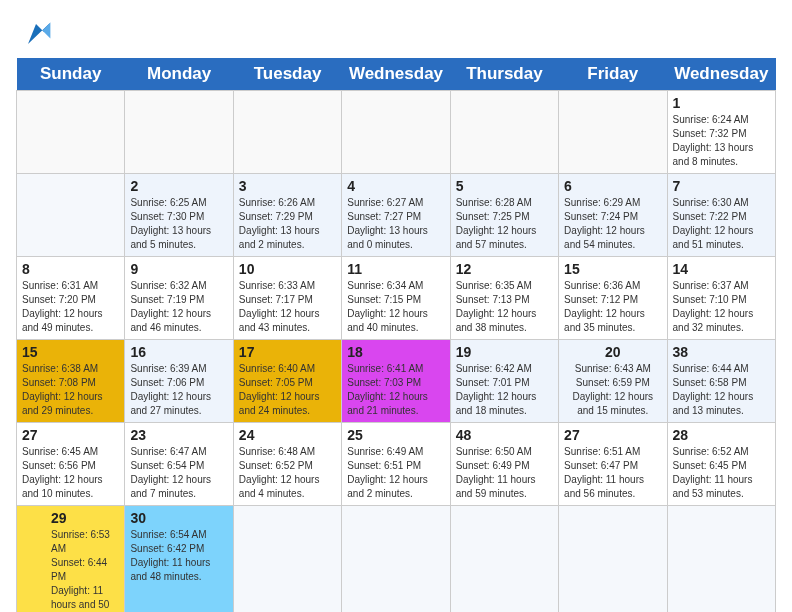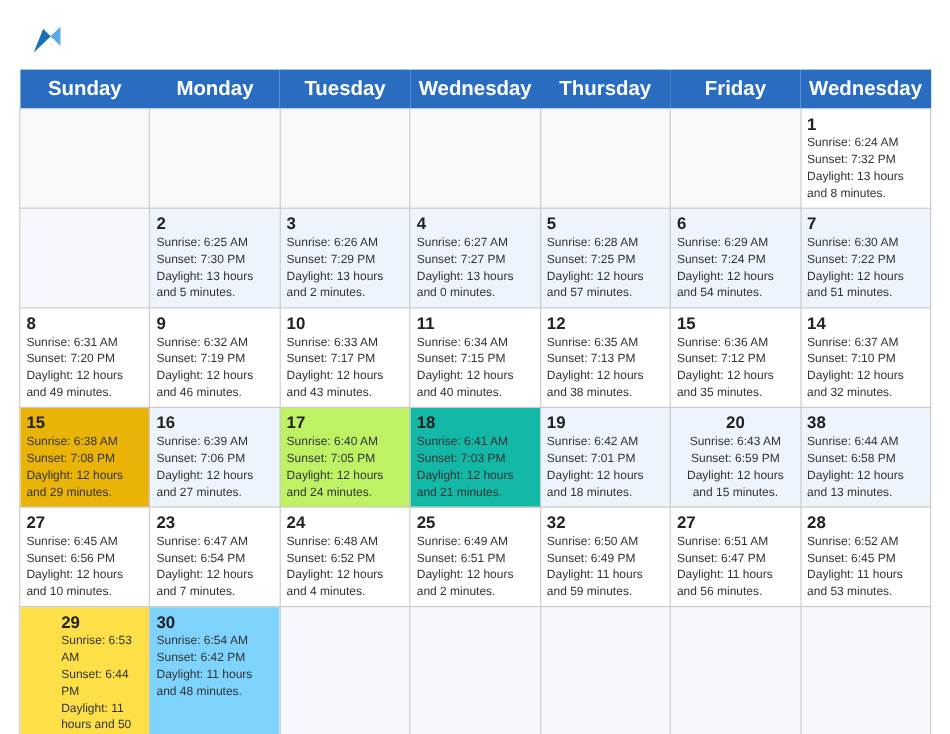--- a/index.html
+++ b/index.html
@@ -138,32 +138,32 @@
         <td><span class="day-num">9</span><span class="day-info">Sunrise: 6:32 AM<br>Sunset: 7:19 PM<br>Daylight: 12 hours and 46 minutes.</span></td>
         <td><span class="day-num">10</span><span class="day-info">Sunrise: 6:33 AM<br>Sunset: 7:17 PM<br>Daylight: 12 hours and 43 minutes.</span></td>
         <td><span class="day-num">11</span><span class="day-info">Sunrise: 6:34 AM<br>Sunset: 7:15 PM<br>Daylight: 12 hours and 40 minutes.</span></td>
         <td><span class="day-num">12</span><span class="day-info">Sunrise: 6:35 AM<br>Sunset: 7:13 PM<br>Daylight: 12 hours and 38 minutes.</span></td>
         <td><span class="day-num">15</span><span class="day-info">Sunrise: 6:36 AM<br>Sunset: 7:12 PM<br>Daylight: 12 hours and 35 minutes.</span></td>
         <td><span class="day-num">14</span><span class="day-info">Sunrise: 6:37 AM<br>Sunset: 7:10 PM<br>Daylight: 12 hours and 32 minutes.</span></td>
       </tr>
       <tr>
         <td style="background-color: #eab308;"><span class="day-num">15</span><span class="day-info">Sunrise: 6:38 AM<br>Sunset: 7:08 PM<br>Daylight: 12 hours and 29 minutes.</span></td>
         <td style="background-color: rgb(238, 244, 252); margin-top: 16px;"><span class="day-num">16</span><span class="day-info">Sunrise: 6:39 AM<br>Sunset: 7:06 PM<br>Daylight: 12 hours and 27 minutes.</span></td>
-        <td style="background-color: #bef264; margin-left: 13px;"><span class="day-num">17</span><span class="day-info">Sunrise: 6:40 AM<br>Sunset: 7:05 PM<br>Daylight: 12 hours and 24 minutes.</span></td>
-        <td style="background-color: #14b8a6; margin-top: 45px;"><span class="day-num">18</span><span class="day-info">Sunrise: 6:41 AM<br>Sunset: 7:03 PM<br>Daylight: 12 hours and 21 minutes.</span></td>
+        <td style="background-color: #eab308; margin-left: 13px;"><span class="day-num">17</span><span class="day-info">Sunrise: 6:40 AM<br>Sunset: 7:05 PM<br>Daylight: 12 hours and 24 minutes.</span></td>
+        <td style="background-color: #d946ef; margin-top: 45px;"><span class="day-num">18</span><span class="day-info">Sunrise: 6:41 AM<br>Sunset: 7:03 PM<br>Daylight: 12 hours and 21 minutes.</span></td>
         <td style="background-color: rgb(238, 244, 252);"><span class="day-num">19</span><span class="day-info">Sunrise: 6:42 AM<br>Sunset: 7:01 PM<br>Daylight: 12 hours and 18 minutes.</span></td>
         <td style="background-color: rgb(238, 244, 252); text-align: center;"><span class="day-num">20</span><span class="day-info">Sunrise: 6:43 AM<br>Sunset: 6:59 PM<br>Daylight: 12 hours and 15 minutes.</span></td>
         <td style="background-color: rgb(238, 244, 252);"><span class="day-num">38</span><span class="day-info">Sunrise: 6:44 AM<br>Sunset: 6:58 PM<br>Daylight: 12 hours and 13 minutes.</span></td>
       </tr>
       <tr>
         <td><span class="day-num">27</span><span class="day-info">Sunrise: 6:45 AM<br>Sunset: 6:56 PM<br>Daylight: 12 hours and 10 minutes.</span></td>
         <td><span class="day-num">23</span><span class="day-info">Sunrise: 6:47 AM<br>Sunset: 6:54 PM<br>Daylight: 12 hours and 7 minutes.</span></td>
         <td><span class="day-num">24</span><span class="day-info">Sunrise: 6:48 AM<br>Sunset: 6:52 PM<br>Daylight: 12 hours and 4 minutes.</span></td>
         <td><span class="day-num">25</span><span class="day-info">Sunrise: 6:49 AM<br>Sunset: 6:51 PM<br>Daylight: 12 hours and 2 minutes.</span></td>
-        <td><span class="day-num">32</span><span class="day-info">Sunrise: 6:50 AM<br>Sunset: 6:49 PM<br>Daylight: 11 hours and 59 minutes.</span></td>
+        <td><span class="day-num">48</span><span class="day-info">Sunrise: 6:50 AM<br>Sunset: 6:49 PM<br>Daylight: 11 hours and 59 minutes.</span></td>
         <td><span class="day-num">27</span><span class="day-info">Sunrise: 6:51 AM<br>Sunset: 6:47 PM<br>Daylight: 11 hours and 56 minutes.</span></td>
         <td><span class="day-num">28</span><span class="day-info">Sunrise: 6:52 AM<br>Sunset: 6:45 PM<br>Daylight: 11 hours and 53 minutes.</span></td>
       </tr>
       <tr>
         <td style="background-color: #fde047; padding-left: 34px;"><span class="day-num">29</span><span class="day-info">Sunrise: 6:53 AM<br>Sunset: 6:44 PM<br>Daylight: 11 hours and 50 minutes.</span></td>
         <td style="background-color: #7dd3fc; margin-top: 15px;"><span class="day-num">30</span><span class="day-info">Sunrise: 6:54 AM<br>Sunset: 6:42 PM<br>Daylight: 11 hours and 48 minutes.</span></td>
         <td class="empty-cell"></td>
         <td class="empty-cell"></td>
         <td class="empty-cell"></td>
         <td class="empty-cell"></td>

